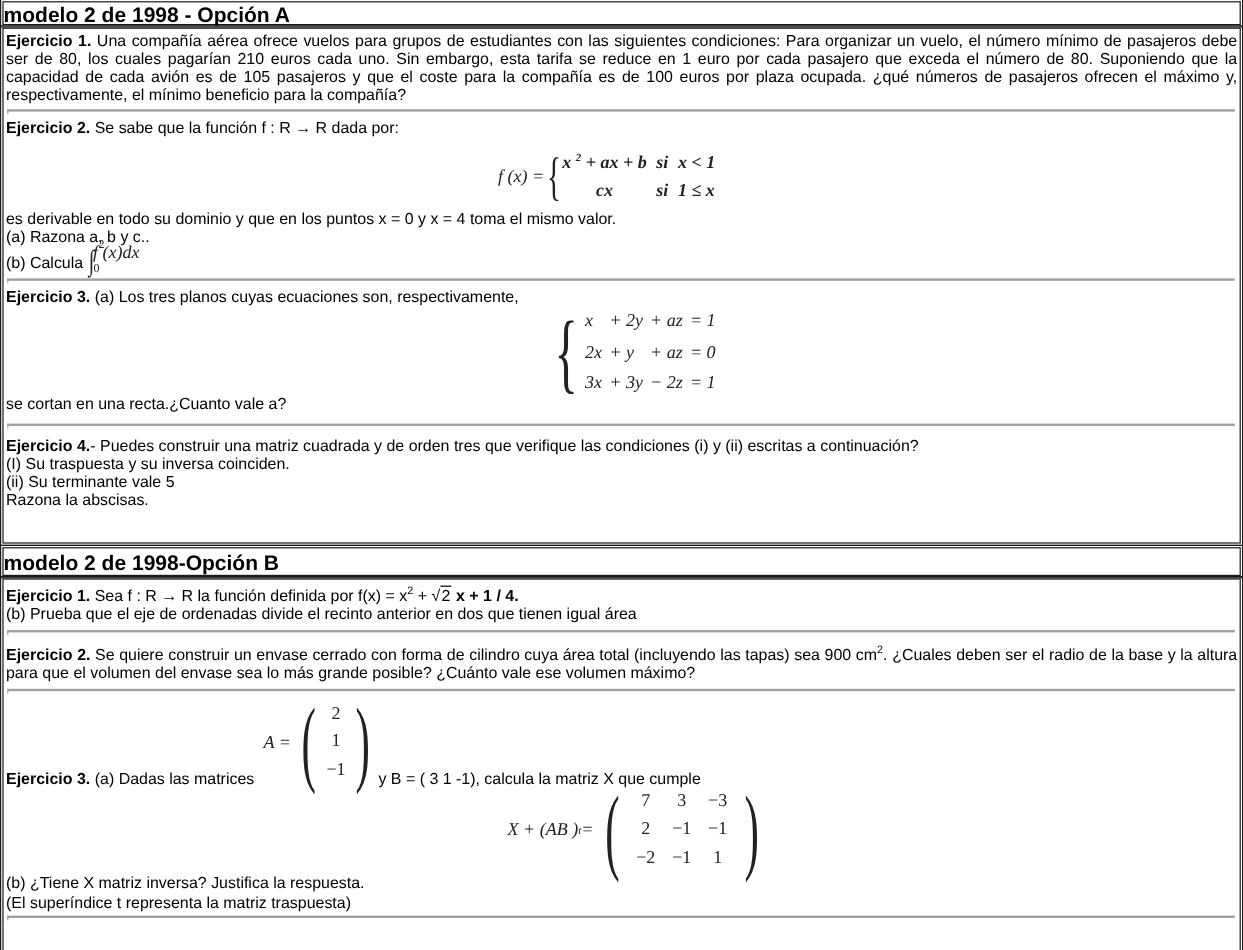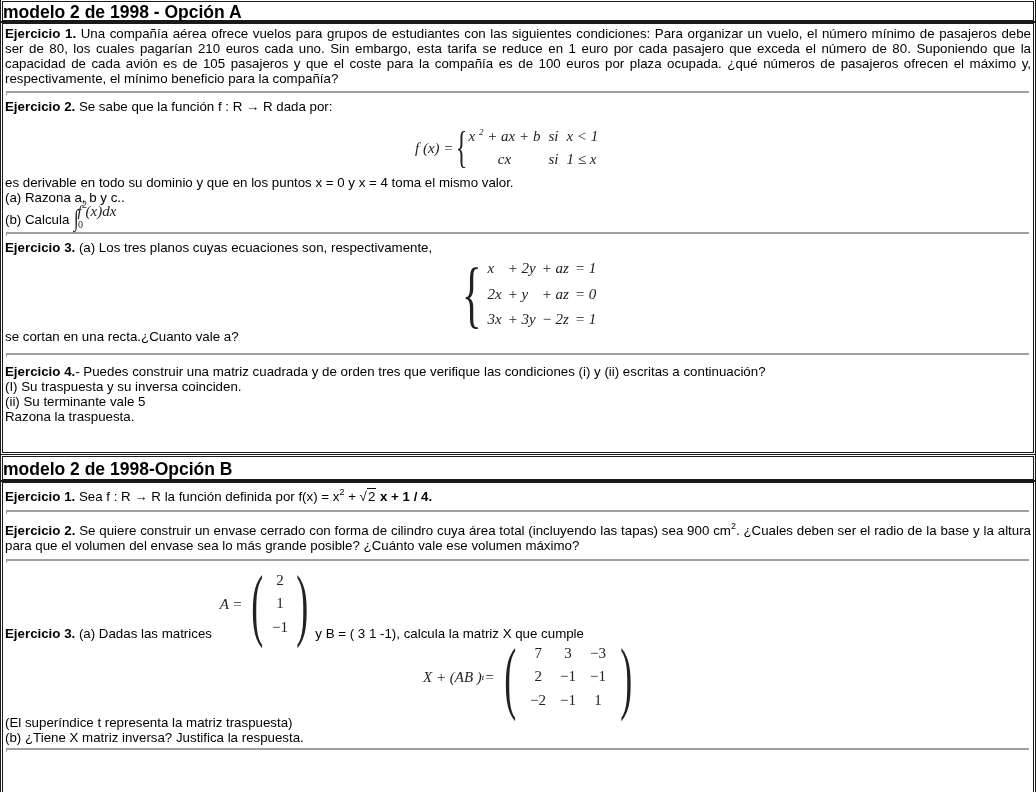--- a/index.html
+++ b/index.html
@@ -35,21 +35,21 @@
   .piecewise {
     display: inline-flex; align-items: center; margin-left: 0;
   }
   .pw-lhs { margin-right: 4px; }
   .brace {
     font-family: "Liberation Serif", serif; font-style: normal;
     font-size: 44px; line-height: 40px; transform: scaleX(0.55); display: inline-block;
     margin: 0 -6px 0 -6px; font-weight: 100;
   }
   .brace-tall { font-size: 74px; line-height: 68px; }
-  .pw-table { border-collapse: collapse; }
+  .pw-table { border-collapse: collapse; font-weight: bold; }
   .pw-table td { padding: 0 6px 0 2px; line-height: 23px; white-space: nowrap; }
   .sys-table td { line-height: 23.5px; padding: 0 2px; white-space: nowrap; }
   
   .integral { display: inline-block; position: relative; vertical-align: -2px; }
   .int-sign {
     font-family: "Liberation Serif", serif; font-size: 24px; font-style: normal;
     display: inline-block; transform: scaleX(0.7); margin-right: -2px;
   }
   .lim-up { position: absolute; left: 9px; top: -14px; font-size: 10px; font-style: normal; }
   .lim-lo { position: absolute; left: 5px; bottom: -3px; font-size: 10px; font-style: normal; }
@@ -141,32 +141,33 @@
       </span>
     </div>
     <div>se cortan en una recta.¿Cuanto vale a?</div>
   </div>
   <hr class="sep" style="margin-top:9px; margin-bottom:7px;">
 
   <div class="ex">
     <b>Ejercicio 4.</b><span>- Puedes construir una matriz cuadrada y de orden tres que verifique las condiciones (i) y (ii) escritas a continuación?</span>
     <div>(I) Su traspuesta y su inversa coinciden.</div>
     <div>(ii) Su terminante vale 5</div>
-    <div>Razona la traspuesta.</div>
+    <div>Razona la abscisas.</div>
   </div>
 </div>
 
 <div class="box title-box" style="margin-top:3px; height:24px;">
   <span class="title" style="line-height:24px;">modelo 2 de 1998-Opción B</span>
 </div>
 
 <div class="box content" style="height:320px; padding-top:6px;">
 
   <div class="ex">
     <b>Ejercicio 1.</b><span> Sea f : R → R la función definida por f(x) = x</span><sup>2</sup><span> + </span><span class="sqrt"><span>√</span><span class="sqrt-bar">2</span></span><b style="font-weight:bold;"> x + 1 / 4.</b>
+    <div>(b) Prueba que el eje de ordenadas divide el recinto anterior en dos que tienen igual área</div>
   </div>
   <hr class="sep" style="margin-top:6px; margin-bottom:9px;">
 
   <div class="ex">
     <b>Ejercicio 2.</b><span> Se quiere construir un envase cerrado con forma de cilindro cuya área total (incluyendo las tapas) sea 900 cm</span><sup>2</sup><span>. ¿Cuales deben ser el radio de la base y la altura para que el volumen del envase sea lo más grande posible? ¿Cuánto vale ese volumen máximo?</span>
   </div>
   <hr class="sep" style="margin-top:6px; margin-bottom:4px;">
 
   <div class="ex">
     <div style="display:flex; align-items:flex-end; height:74px;">
@@ -213,17 +214,17 @@
           <tr>
                 <td>−2</td>
                 <td>−1</td>
                 <td>1</td>
               </tr>
         </tbody>
           </table>
         <span class="paren paren-3">)</span>
       </span>
     </div>
+    <div>(b) ¿Tiene X matriz inversa? Justifica la respuesta.</div>
     <div style="margin-top:2px;">(El superíndice t representa la matriz traspuesta)</div>
-    <div>(b) ¿Tiene X matriz inversa? Justifica la respuesta.</div>
   </div>
   <hr class="sep" style="margin-top:3px;">
 </div>
 
 </body></html>

